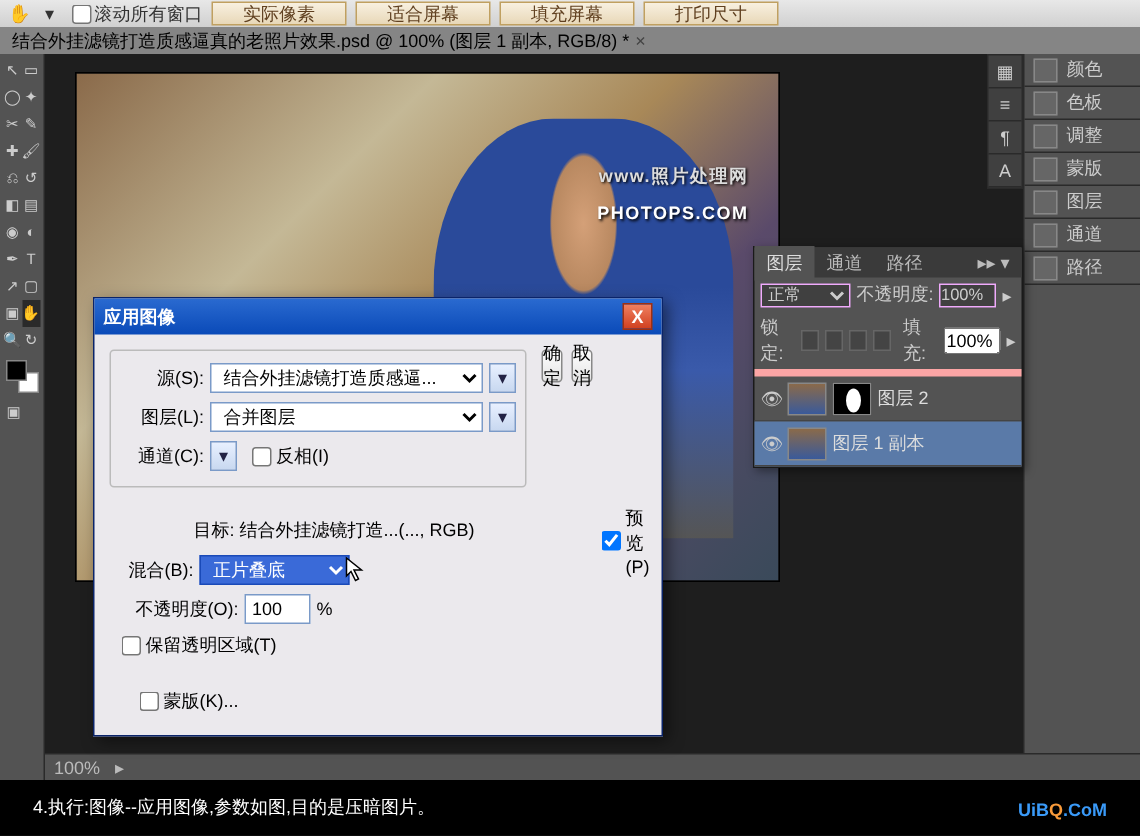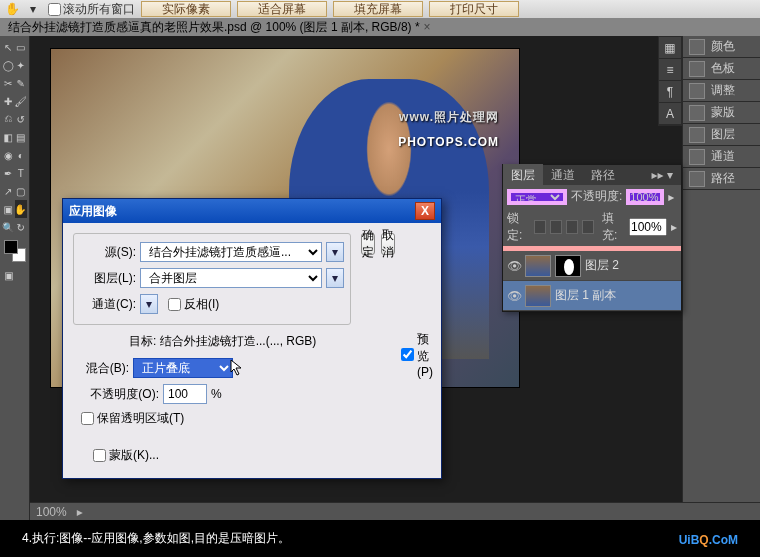--- a/index.html
+++ b/index.html
@@ -29,21 +29,21 @@
 .rtab{height:22px;display:flex;align-items:center;padding:0 6px;color:#ccc;border-bottom:1px solid #2a2a2a;gap:6px}
 .rtab .ico{width:16px;height:16px;background:#666;border:1px solid #888}
 .rcol{position:absolute;right:78px;top:36px;width:24px;background:#404040;border:1px solid #2a2a2a}
 .rcol .ic{width:22px;height:22px;display:flex;align-items:center;justify-content:center;color:#ccc;border-bottom:1px solid #2a2a2a}
 
 .layers-panel{position:absolute;right:78px;top:164px;width:180px;background:#535353;border:1px solid #1a1a1a;box-shadow:2px 2px 6px rgba(0,0,0,.4);z-index:5}
 .lp-tabs{height:20px;background:#3a3a3a;display:flex;align-items:center}
 .lp-tab{padding:3px 8px;color:#bbb}
 .lp-tab.act{background:#535353;color:#ddd}
 .lp-opts{padding:3px 4px;display:flex;align-items:center;gap:4px;color:#ccc}
-.lp-opts select,.lp-opts input{background:#6d28d9;border:4px solid #f0abfc;color:#ccc;font-size:11px;height:16px}
+.lp-opts select,.lp-opts input{background:#404040;border:1px solid #f0abfc;color:#ccc;font-size:11px;height:16px}
 .lp-lock{padding:2px 4px;display:flex;align-items:center;gap:4px;color:#ccc;border-bottom:5px solid #fca5a5}
 .lp-lock .li{width:14px;height:14px;background:#444;border:1px solid #666}
 .layer-row{height:30px;display:flex;align-items:center;padding:2px 4px;gap:4px;color:#ddd;border-bottom:1px solid #444}
 .layer-row.sel{background:#5a7aa8}
 .layer-row .eye{width:14px;height:14px;color:#ccc}
 .layer-row .thumb{width:26px;height:22px;background:linear-gradient(#8a6a4a,#3a5a9a);border:1px solid #888}
 .layer-row .mask{width:26px;height:22px;background:#000;border:1px solid #888;position:relative}
 .layer-row .mask::after{content:"";position:absolute;left:8px;top:3px;width:10px;height:16px;background:#fff;border-radius:50%}
 
 .dialog{position:absolute;left:62px;top:198px;width:380px;background:#ebe9ed;border:1px solid #0a246a;box-shadow:3px 3px 10px rgba(0,0,0,.5);z-index:10}
@@ -51,21 +51,21 @@
 .dlg-close{width:20px;height:18px;background:linear-gradient(#f08060,#d04020);border:1px solid #a03010;color:#fff;display:flex;align-items:center;justify-content:center;font-weight:bold}
 .dlg-body{padding:10px;display:flex;gap:10px}
 .dlg-left{flex:1}
 .fld{display:flex;align-items:center;margin-bottom:6px;gap:4px}
 .fld label{width:56px;text-align:right;color:#000}
 .fld select,.fld input[type=text]{flex:1;border:1px solid #7a9ac8;background:#fff;height:20px;padding:0 4px;color:#000}
 .fld .dd{width:18px;height:20px;background:linear-gradient(#e8f0ff,#c8d8f0);border:1px solid #7a9ac8;display:flex;align-items:center;justify-content:center;color:#224}
 .fld.blend select{background:#3a6ad8;color:#fff;border:1px solid #1a4ab8}
 .fld .cursor{width:16px;height:20px;margin-left:-8px}
 .tgt{margin:8px 0 8px 56px;color:#000}
-.group{border:1px solid #bbb;border-radius:3px;padding:8px 6px 4px;position:relative;margin-bottom:8px}
+.group{border:1px solid #bbb;border-radius:3px;padding:8px 6px 4px;position:relative;margin-bottom:20px}
 .dlg-right{width:70px;display:flex;flex-direction:row;gap:6px;align-items:stretch}
 .dlg-btn{height:22px;background:linear-gradient(#fefefe,#e4e4e4);border:1px solid #888;border-radius:3px;color:#000;display:flex;align-items:center;justify-content:center}
 .chk2{display:flex;align-items:center;gap:3px;color:#000}
 .chk2 input{width:13px;height:13px}
 
 .caption{position:absolute;bottom:0;left:0;right:0;height:37px;background:#000;color:#fff;display:flex;align-items:center;padding:0 22px;font-size:15px;justify-content:space-between}
 .caption .logo{color:#3a9af8;font-weight:bold;font-size:18px;font-family:Arial}
 .caption .logo b{color:#f89a3a}
 </style>
 </head>

